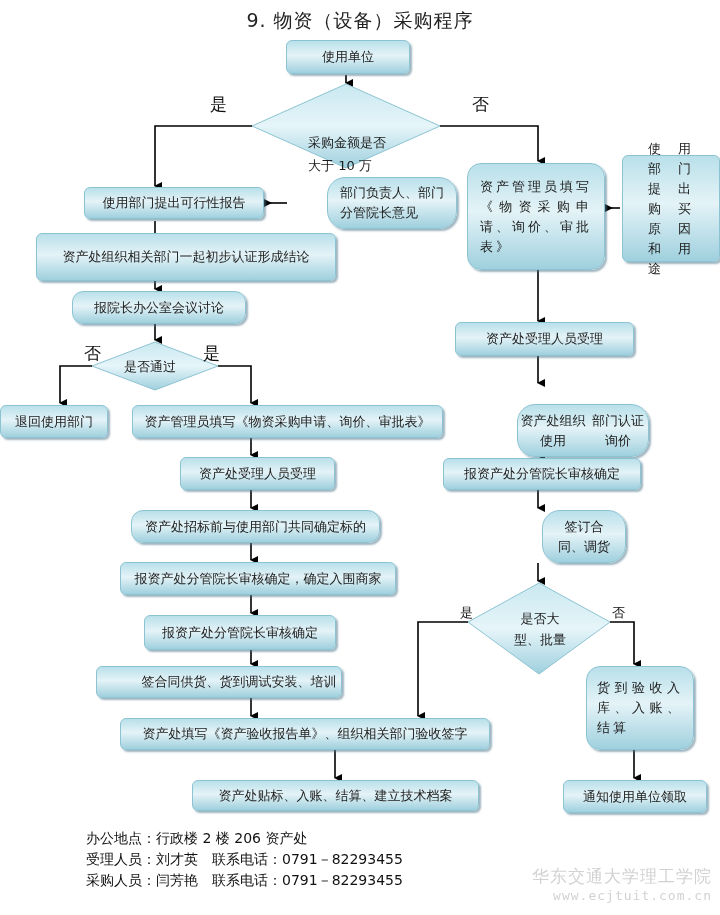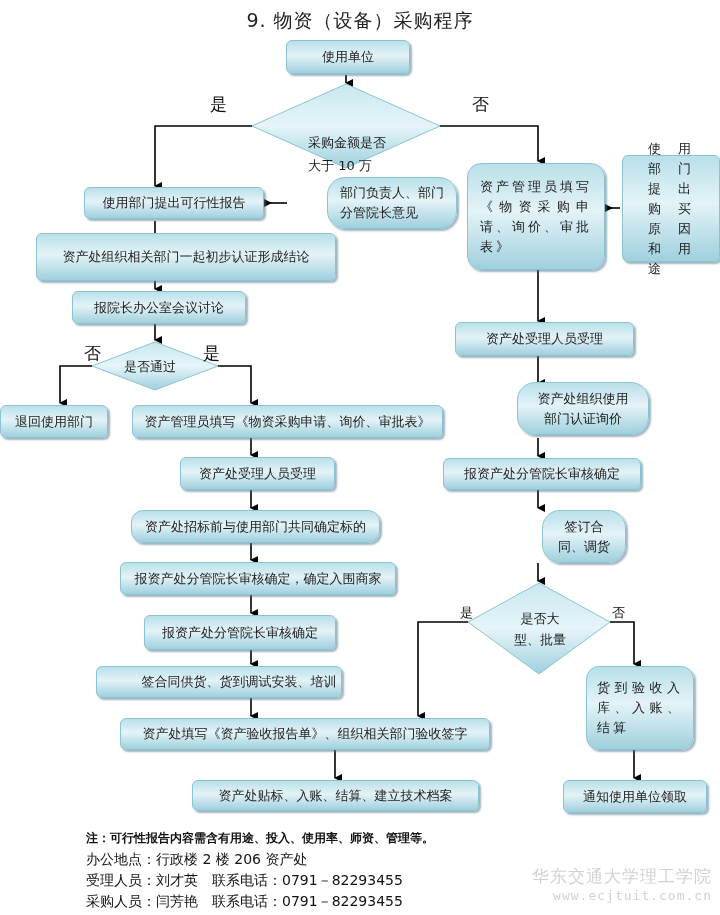--- a/index.html
+++ b/index.html
@@ -100,21 +100,21 @@
 
 <div class="lbl" style="left:210px;top:93px;">是</div>
 <div class="lbl" style="left:472px;top:93px;">否</div>
 
 <div class="box" style="left:84px;top:187px;width:180px;height:32px;">使用部门提出可行性报告</div>
 <div class="box mid" style="left:288px;top:177px;width:130px;height:52px;flex-direction:column;align-items:flex-start;padding-left:12px;">
   <div>部门负责人、部门</div>
   <div>分管院长意见</div>
 </div>
 <div class="box" style="left:0px;top:233px;width:300px;height:48px;margin-left:36px;">资产处组织相关部门一起初步认证形成结论</div>
-<div class="box" style="left:72px;top:291px;width:174px;height:33px;">报院长办公室会议讨论</div>
+<div class="box" style="left:72px;top:291px;width:174px;height:33px;border-radius:11px;">报院长办公室会议讨论</div>
 
 <div class="diamond-text" style="left:124px;top:355px;">是否通过</div>
 <div class="lbl" style="left:84px;top:342px;">否</div>
 <div class="lbl" style="left:203px;top:342px;">是</div>
 
 <div class="box" style="left:0px;top:405px;width:108px;height:33px;">退回使用部门</div>
 <div class="box" style="left:132px;top:405px;width:311px;height:33px;">资产管理员填写《物资采购申请、询价、审批表》</div>
 <div class="box" style="left:180px;top:457px;width:155px;height:33px;">资产处受理人员受理</div>
 <div class="box" style="left:131px;top:510px;width:249px;height:33px;border-radius:12px;">资产处招标前与使用部门共同确定标的</div>
 <div class="box" style="left:120px;top:562px;width:276px;height:33px;">报资产处分管院长审核确定，确定入围商家</div>
@@ -123,44 +123,43 @@
 <div class="box" style="left:120px;top:718px;width:370px;height:32px;">资产处填写《资产验收报告单》、组织相关部门验收签字</div>
 <div class="box" style="left:192px;top:780px;width:287px;height:31px;">资产处贴标、入账、结算、建立技术档案</div>
 
 <div class="box tall" style="left:467px;top:163px;width:138px;height:107px;">
     <span>资产管理员填写《物资采购申请、询价、审批表》</span>
   </div>
 <div class="box tall" style="left:622px;top:155px;width:98px;height:107px;padding:0 25px;border-radius:6px;">
     <span>使用部门提出购买原因和用途</span>
   </div>
 <div class="box" style="left:455px;top:322px;width:179px;height:34px;">资产处受理人员受理</div>
-<div class="box mid" style="left:478px;top:382px;width:132px;height:53px;flex-direction:column;">
+<div class="box mid" style="left:478px;top:404px;width:132px;height:53px;flex-direction:row;">
   <div>资产处组织使用</div>
   <div>部门认证询价</div>
 </div>
 <div class="box" style="left:443px;top:458px;width:198px;height:32px;">报资产处分管院长审核确定</div>
 <div class="box mid" style="left:503px;top:510px;width:84px;height:53px;flex-direction:column;">
   <div>签订合</div>
   <div>同、调货</div>
 </div>
 
 <div class="diamond-text" style="left:512px;top:608px;text-align:center;width:56px;line-height:21px;">
   <div>是否大</div>
   <div>型、批量</div>
 </div>
 <div class="lbl sm" style="left:460px;top:604px;">是</div>
 <div class="lbl sm" style="left:612px;top:604px;">否</div>
 
-<div class="box tall" style="left:586px;top:666px;width:108px;height:84px;padding:0 10px;border-radius:13px;">
+<div class="box tall" style="left:586px;top:666px;width:108px;height:84px;padding:0 10px;">
     <span>货到验收入库、入账、结算</span>
   </div>
 <div class="box" style="left:563px;top:780px;width:144px;height:33px;text-align:right;">通知使用单位领取</div>
 
 <div class="footer">
-  <div class="note">注：可行性报告内容需含有用途、投入、使用率、师资、管理等。</div>
   <div class="line">办公地点：行政楼 2 楼 206 资产处</div>
   <div class="line">受理人员：刘才英　联系电话：0791－82293455</div>
   <div class="line">采购人员：闫芳艳　联系电话：0791－82293455</div>
 </div>
 
 <div class="wm">
   <div>华东交通大学理工学院</div>
   <div class="url">www.ecjtuit.com.cn</div>
 </div>
 

